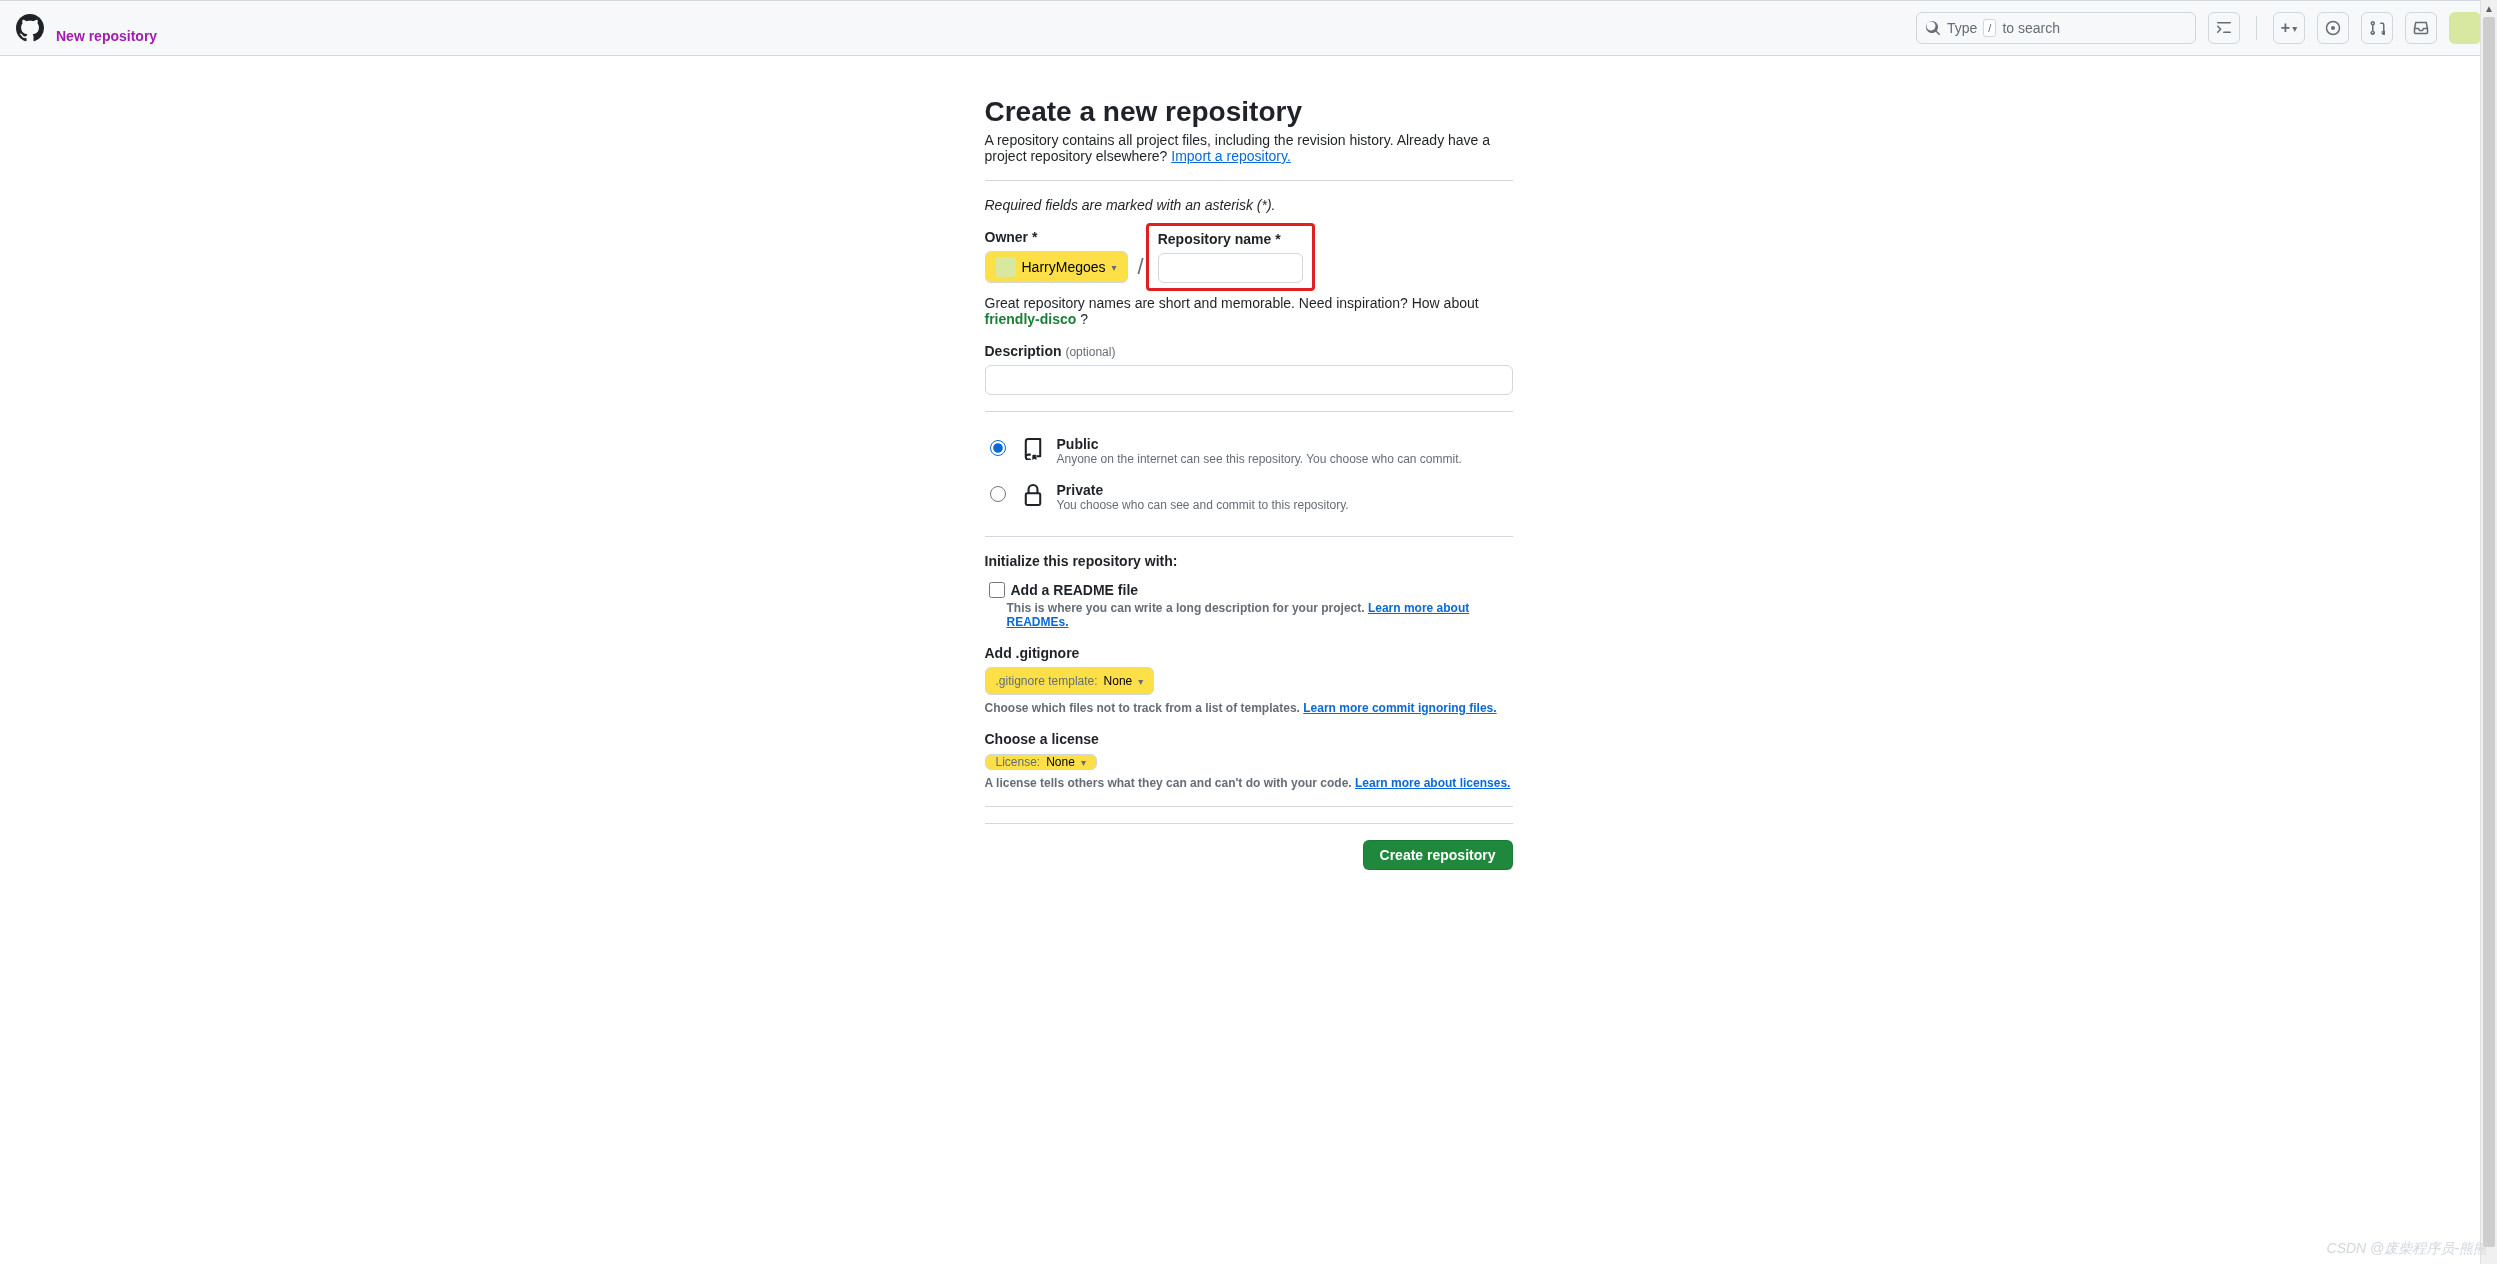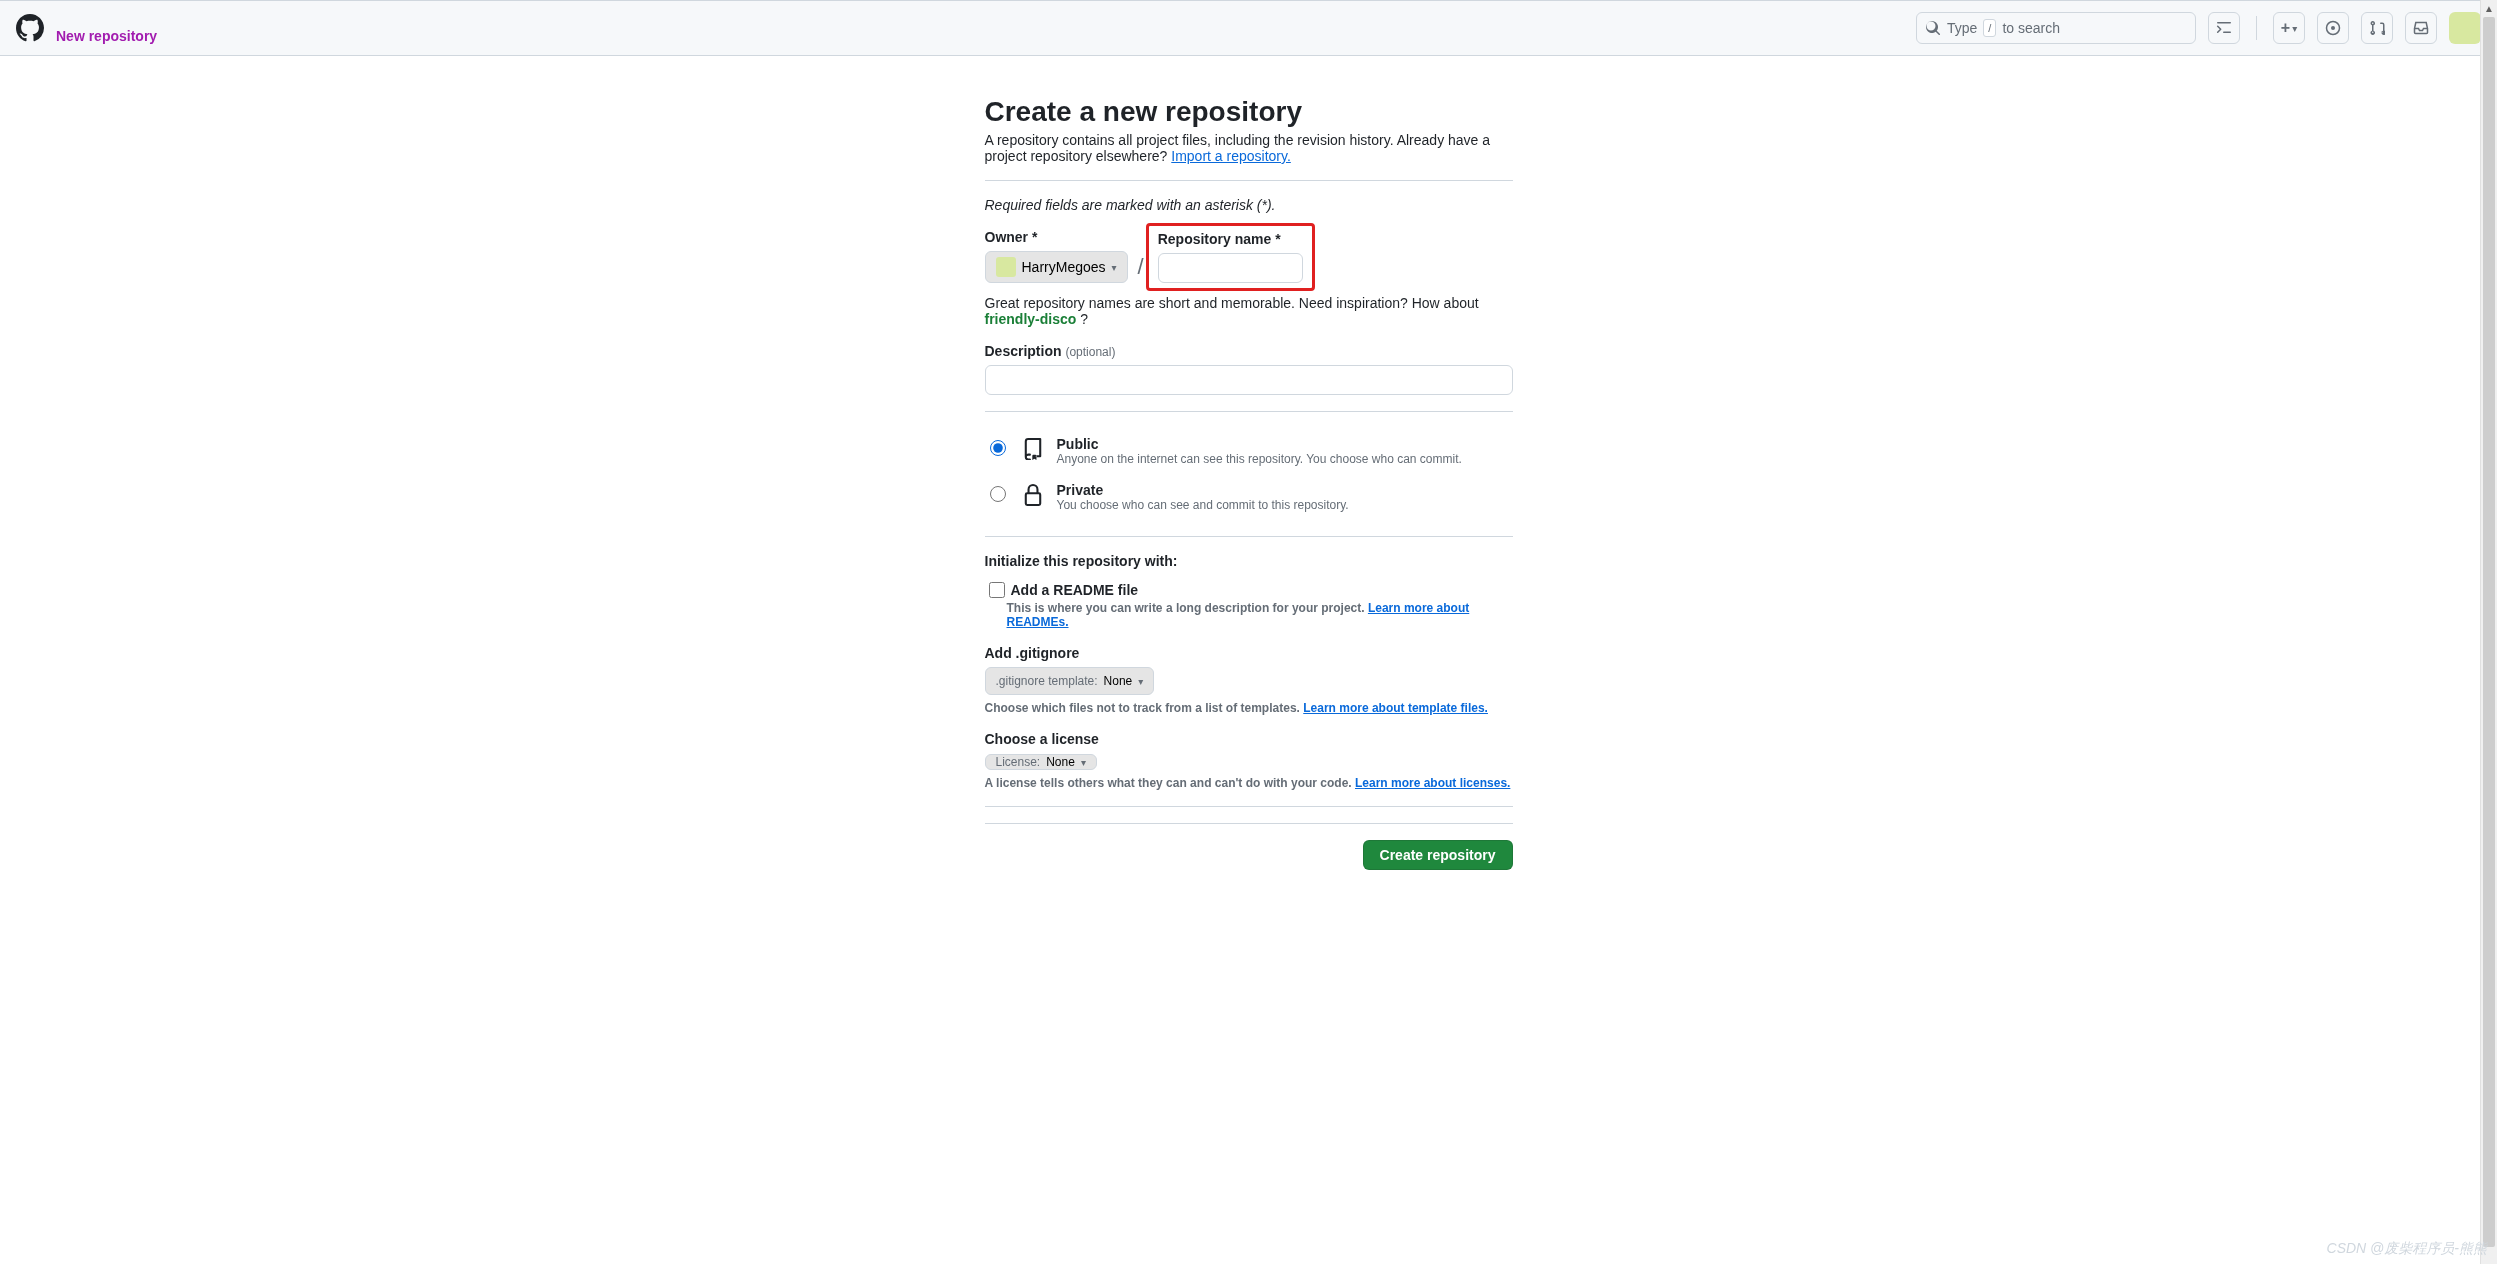--- a/index.html
+++ b/index.html
@@ -15,21 +15,21 @@
   .avatar { width:32px; height:32px; border-radius:6px; background:#d8e8a0; display:flex; align-items:center; justify-content:center; color:#888;}
   .main { max-width:544px; margin:40px auto 80px; padding:0 8px; }
   h1 { font-size:28px; font-weight:600; margin:0 0 4px; }
   .subhead { font-size:14px; color:#1f2328; margin-bottom:4px; }
   a.link { color:#0969da; text-decoration:underline; }
   a.green { color:#1a7f37; font-weight:600; text-decoration:none; }
   hr.rule { border:none; border-top:1px solid #d0d7de; margin:16px 0; }
   .req-note { font-style:italic; font-size:14px; color:#1f2328; margin:16px 0; }
   .row { display:flex; gap:8px; align-items:flex-start; }
   .label-strong { font-weight:600; font-size:14px; margin-bottom:6px; display:block; }
-  .dropdown { height:32px; border:1px solid #d0d7de; border-radius:6px; background:#e5e5e5; display:inline-flex; align-items:center; gap:6px; padding:0 10px; font-size:14px;text-align:right;}
+  .dropdown { height:32px; border:1px solid #d0d7de; border-radius:6px; background:#fde047; display:inline-flex; align-items:center; gap:6px; padding:0 10px; font-size:14px;text-align:right;}
   .owner-av { width:20px; height:20px; border-radius:3px; background:#d8e8a0; display:inline-block;}
   .slash-sep { font-size:22px; color:#656d76; padding:0 2px; line-height:32px;}
   .text-input { height:30px; border:1px solid #d0d7de; border-radius:6px; padding:0 8px; font-size:14px; background:#fff;}
   .text-input.full { width:100%; }
   .name-col { position:relative; }
   .red-box { position:absolute; border:3px solid #e02020; border-radius:4px; top:-8px; left:-8px; right:-8px; bottom:-8px; pointer-events:none;}
   .hint { font-size:14px; color:#1f2328; margin-top:12px; }
   .opt { color:#656d76; font-weight:400; font-size:12px;}
   .radio-row { display:flex; gap:12px; align-items:flex-start; padding:8px 0;}
   .radio-row input[type=radio]{ margin-top:4px; accent-color:#0969da; width:16px; height:16px;}
@@ -179,21 +179,21 @@
   </div>
 
   <div style="margin-top:16px;">
     <div class="label-strong">Add .gitignore</div>
     <button class="dropdown" style="font-size:12px; height:28px;">
       <span style="color:#656d76;">.gitignore template: </span>
         <span>None</span>
       <span class="caret">▾</span>
     </button>
     <div class="small" style="margin-top:6px;">
-      <span>Choose which files not to track from a list of templates. </span><a href="#" class="link">Learn more about template files.</a>
+      <span>Choose which files not to track from a list of templates. </span><a href="#" class="link">Learn more commit ignoring files.</a>
     </div>
   </div>
 
   <div style="margin-top:16px;">
     <div class="label-strong">Choose a license</div>
     <button class="dropdown" style="font-size:12px; height:16px;">
       <span style="color:#656d76;">License: </span>
         <span>None</span>
       <span class="caret">▾</span>
     </button>

